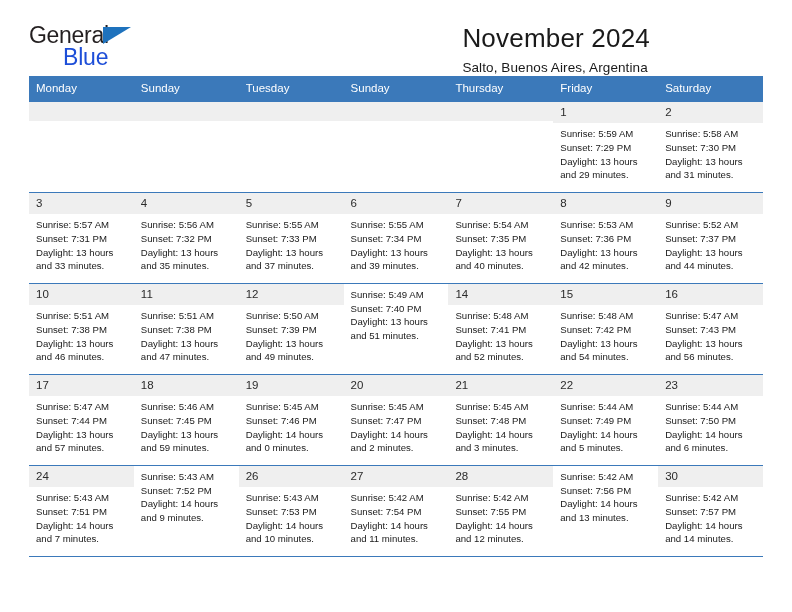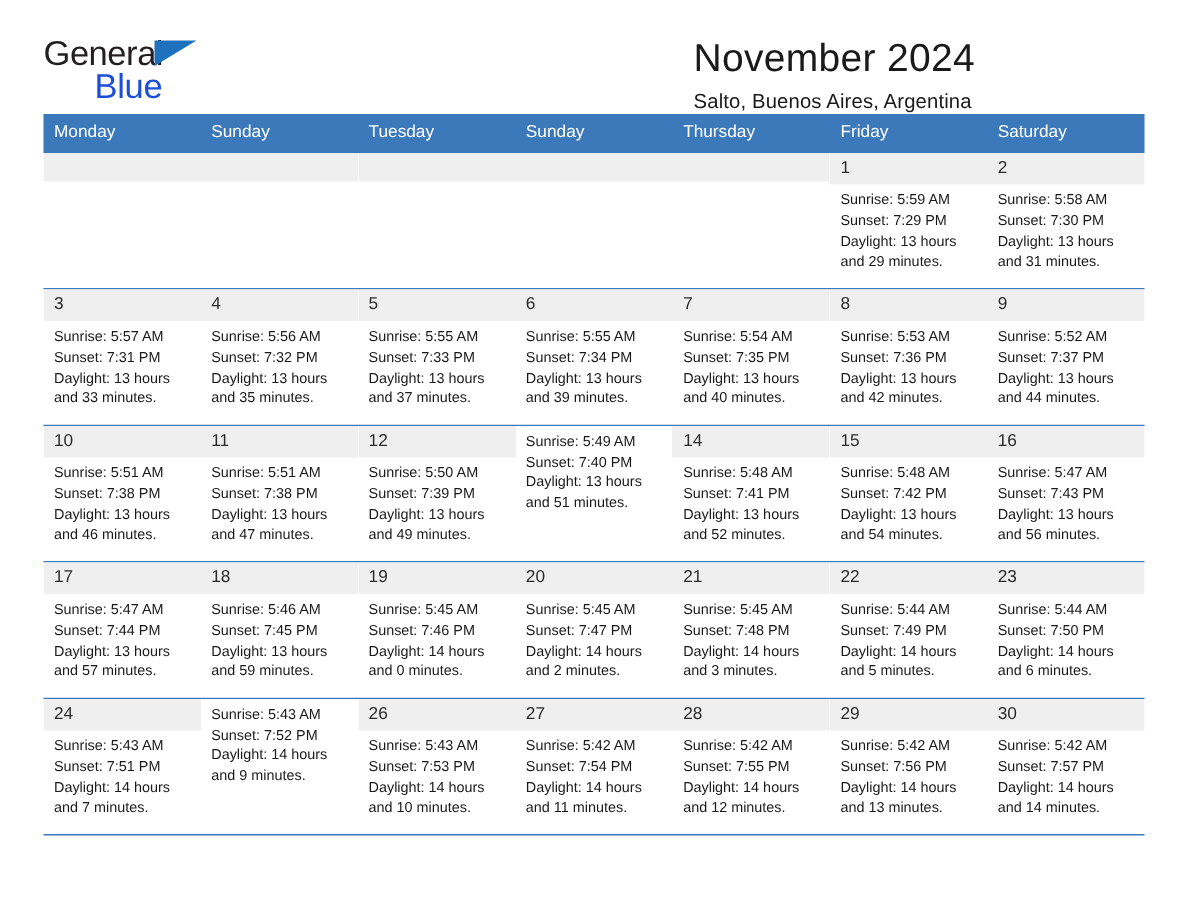--- a/index.html
+++ b/index.html
@@ -398,21 +398,20 @@
           </div>
           <div class="daycell">
             <span class="dnum">28</span>
             <div class="info">
               <div>Sunrise: 5:42 AM</div>
               <div>Sunset: 7:55 PM</div>
               <div class="wrapline">Daylight: 14 hours and 12 minutes.</div>
             </div>
           </div>
           <div class="daycell">
-            <span class="dnum">29</span>
             <div class="info">
               <div>Sunrise: 5:42 AM</div>
               <div>Sunset: 7:56 PM</div>
               <div class="wrapline">Daylight: 14 hours and 13 minutes.</div>
             </div>
           </div>
           <div class="daycell">
             <span class="dnum">30</span>
             <div class="info">
               <div>Sunrise: 5:42 AM</div>

